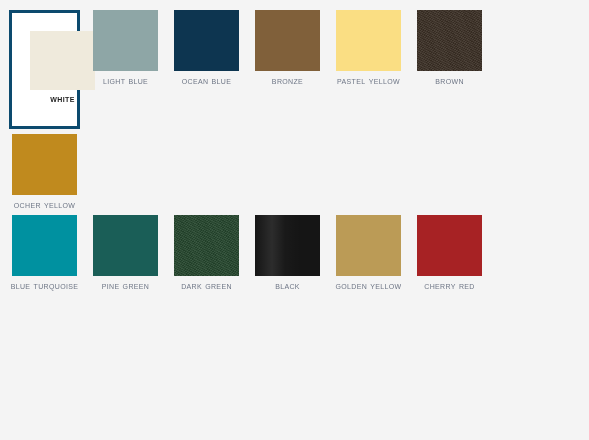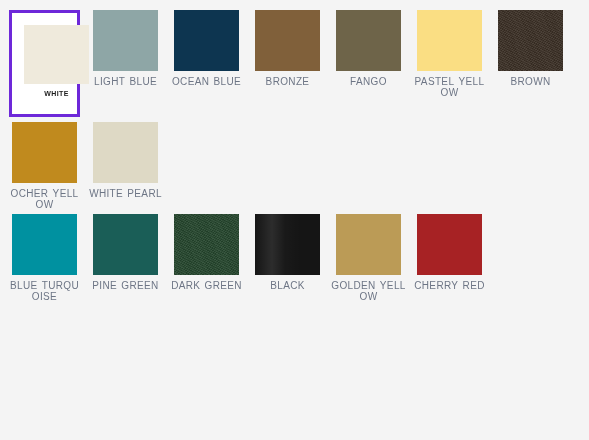--- a/index.html
+++ b/index.html
@@ -62,41 +62,41 @@
       rgba(255,255,255,0) 0%,
       rgba(255,255,255,.10) 26%,
       rgba(255,255,255,.02) 46%,
       rgba(255,255,255,0) 70%);
   }
 
   .swatch-label {
     margin-top: 4px;
     width: 75px;
     text-align: center;
-    font-size: 14px;
+    font-size: 10px;
     line-height: 11px;
     letter-spacing: .35px;
     color: #6d7585;
     font-variant: small-caps;
     text-transform: lowercase;
     word-break: break-all;
     user-select: none;
   }
 
   
   .swatch-cell.is-selected {
     width: 81px;
     flex: 0 0 81px;
   }
   .swatch-cell.is-selected .selected-frame {
     box-sizing: border-box;
-    border: 3px solid #6d28d9;
+    border: 3px solid #0c4a6e;
     background: #ffffff;
     width: 71px;
-    padding: 12px;
+    padding: 18px;
   }
   .swatch-cell.is-selected .swatch-chip {
     width: 65px;
     height: 59px;
     margin: 0 auto;
   }
   .swatch-cell.is-selected .swatch-label {
     margin: 0 auto;
     width: 65px;
     padding: 3px 0 4px 0;
@@ -124,40 +124,32 @@
       </div>
       <div class="swatch-cell">
         <div class="swatch-chip" style="background-color: rgb(13, 53, 80);"></div>
         <div class="swatch-label">OCEAN BLUE</div>
       </div>
       <div class="swatch-cell">
         <div class="swatch-chip" style="background-color: rgb(128, 96, 58);"></div>
         <div class="swatch-label">BRONZE</div>
       </div>
       <div class="swatch-cell">
-        <div class="swatch-chip" style="background-color: rgb(110, 100, 73);"></div>
-        <div class="swatch-label">FANGO</div>
-      </div>
-      <div class="swatch-cell">
         <div class="swatch-chip" style="background-color: rgb(250, 222, 131);"></div>
         <div class="swatch-label">PASTEL YELLOW</div>
       </div>
       <div class="swatch-cell">
         <div class="swatch-chip tex-noise" style="background-color: rgb(58, 46, 36);"></div>
         <div class="swatch-label">BROWN</div>
       </div>
     </div>
     <div class="swatch-row">
       <div class="swatch-cell">
         <div class="swatch-chip" style="background-color: rgb(192, 138, 30);"></div>
         <div class="swatch-label">OCHER YELLOW</div>
-      </div>
-      <div class="swatch-cell">
-        <div class="swatch-chip" style="background-color: rgb(222, 217, 197);"></div>
-        <div class="swatch-label">WHITE PEARL</div>
       </div>
     </div>
     <div class="swatch-row">
       <div class="swatch-cell">
         <div class="swatch-chip" style="background-color: rgb(0, 145, 160);"></div>
         <div class="swatch-label">BLUE TURQUOISE</div>
       </div>
       <div class="swatch-cell">
         <div class="swatch-chip" style="background-color: rgb(26, 94, 87);"></div>
         <div class="swatch-label">PINE GREEN</div>

